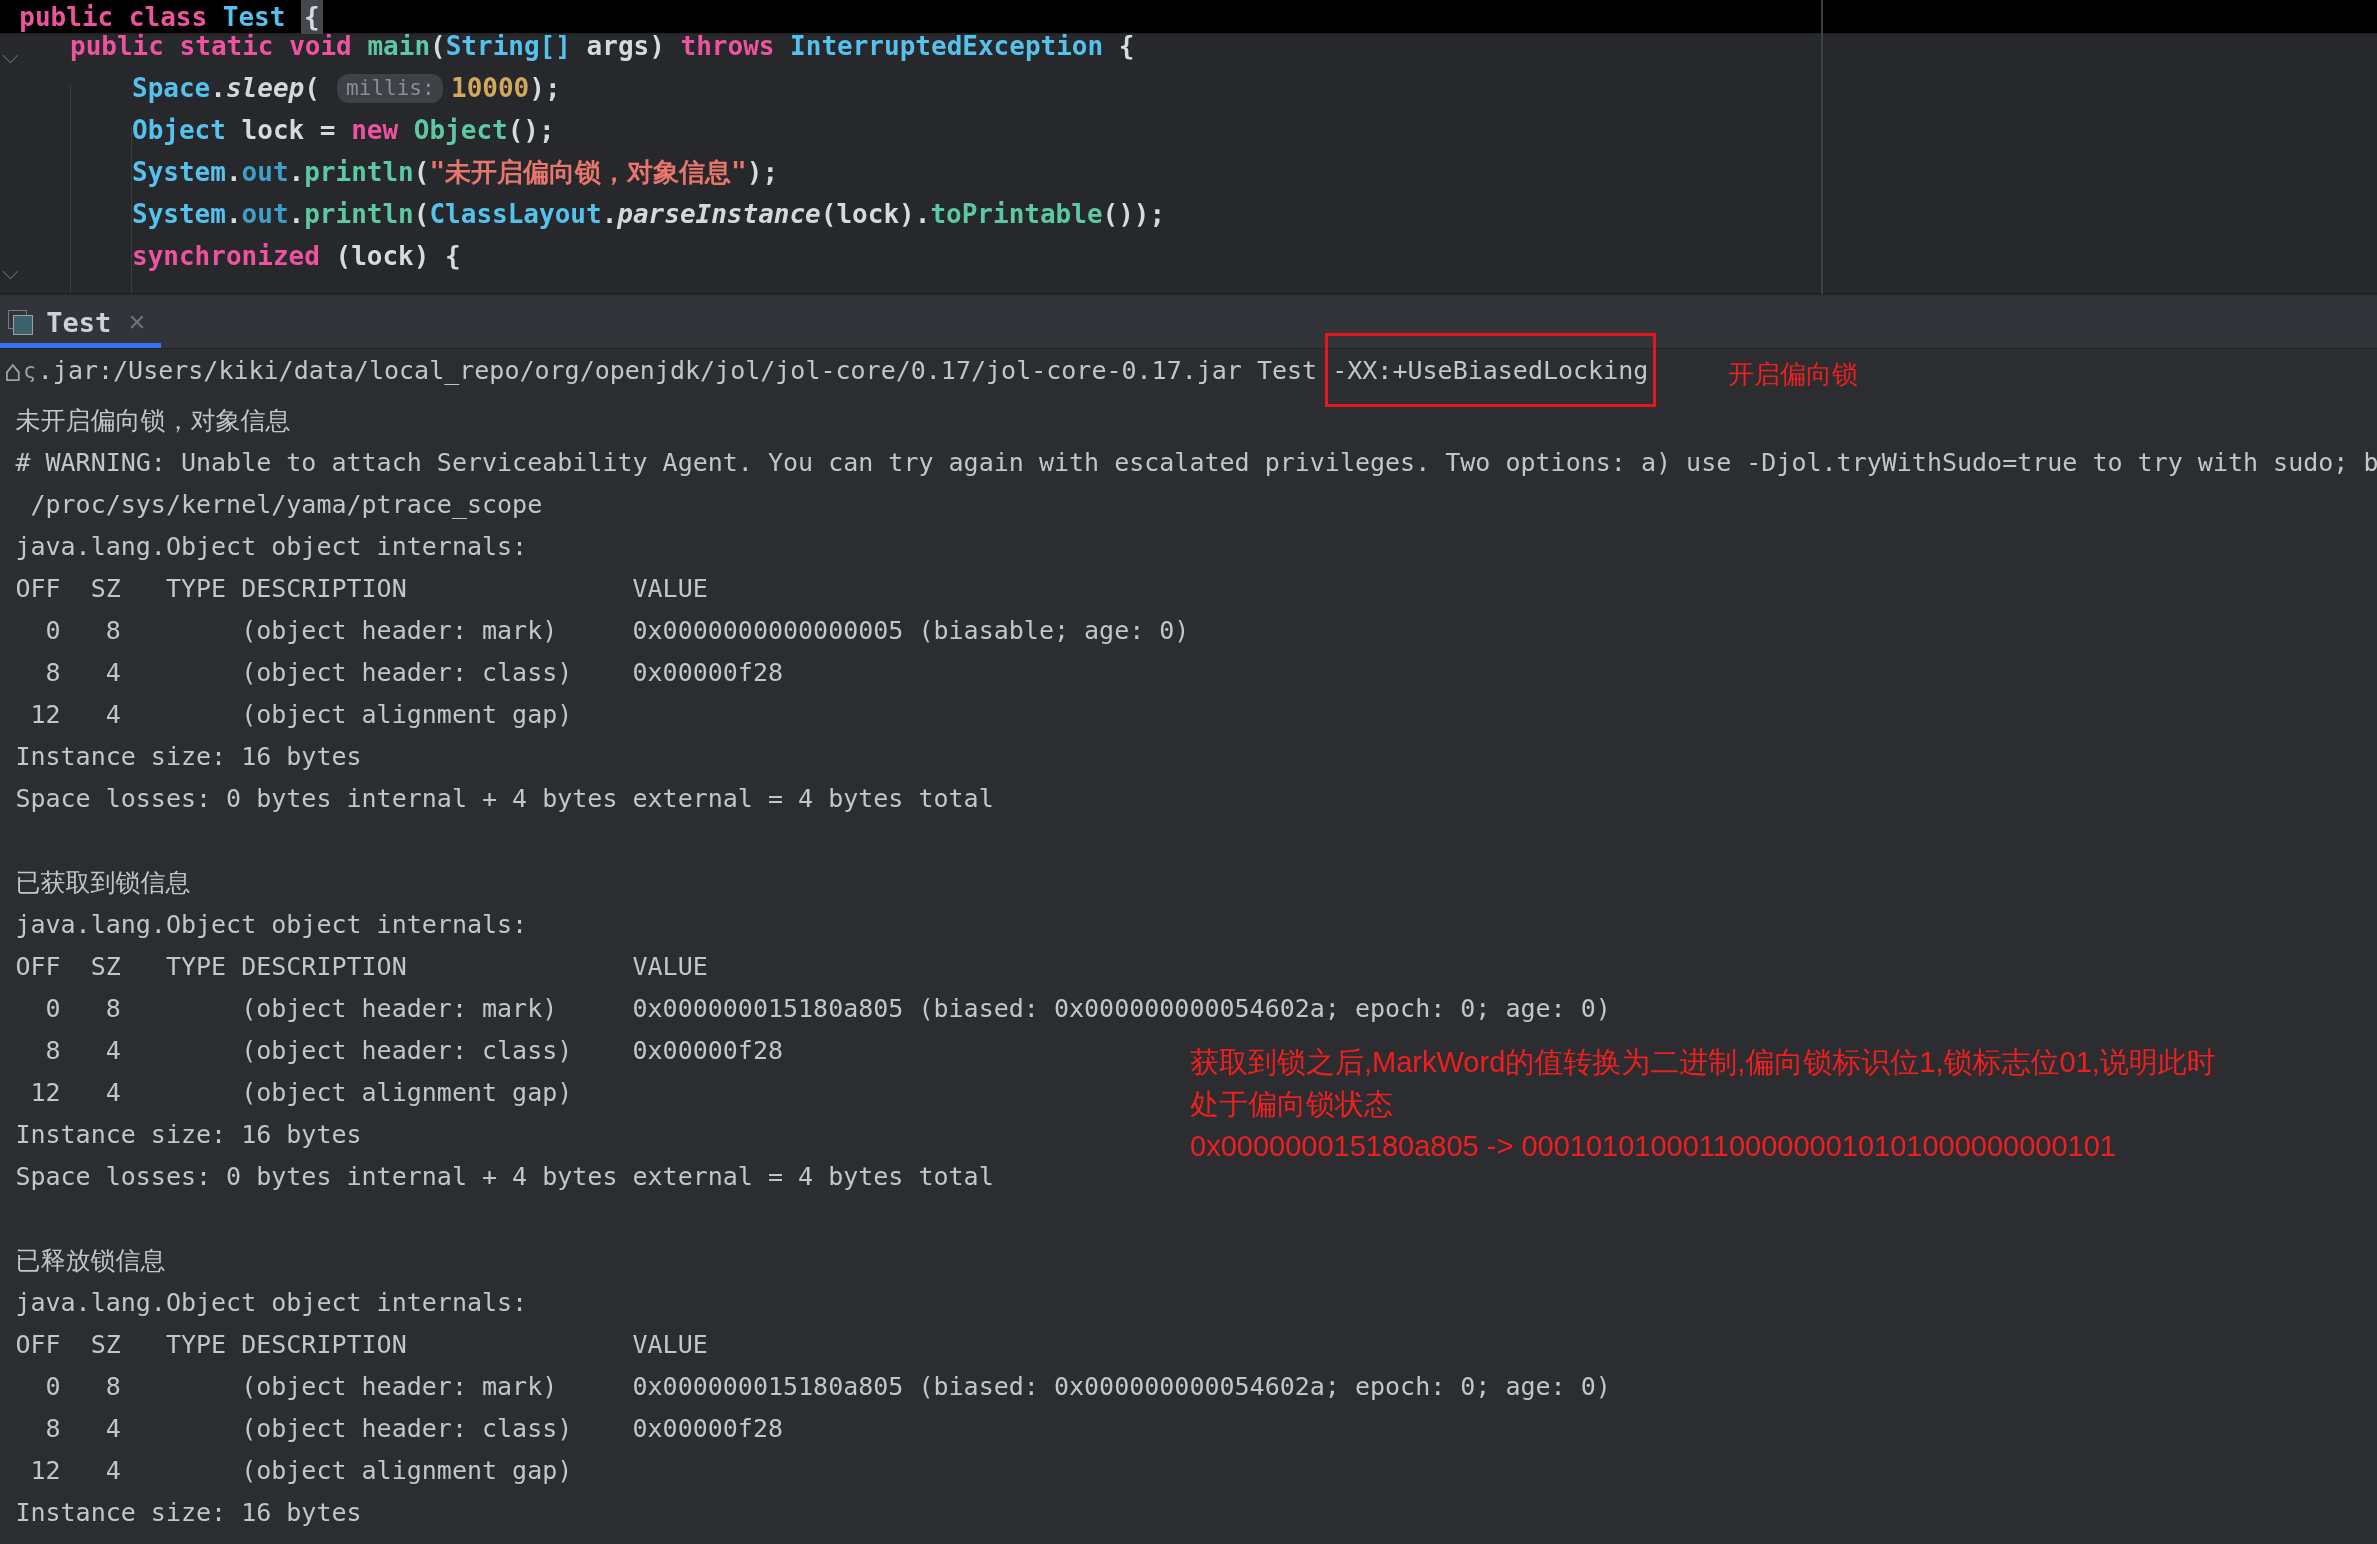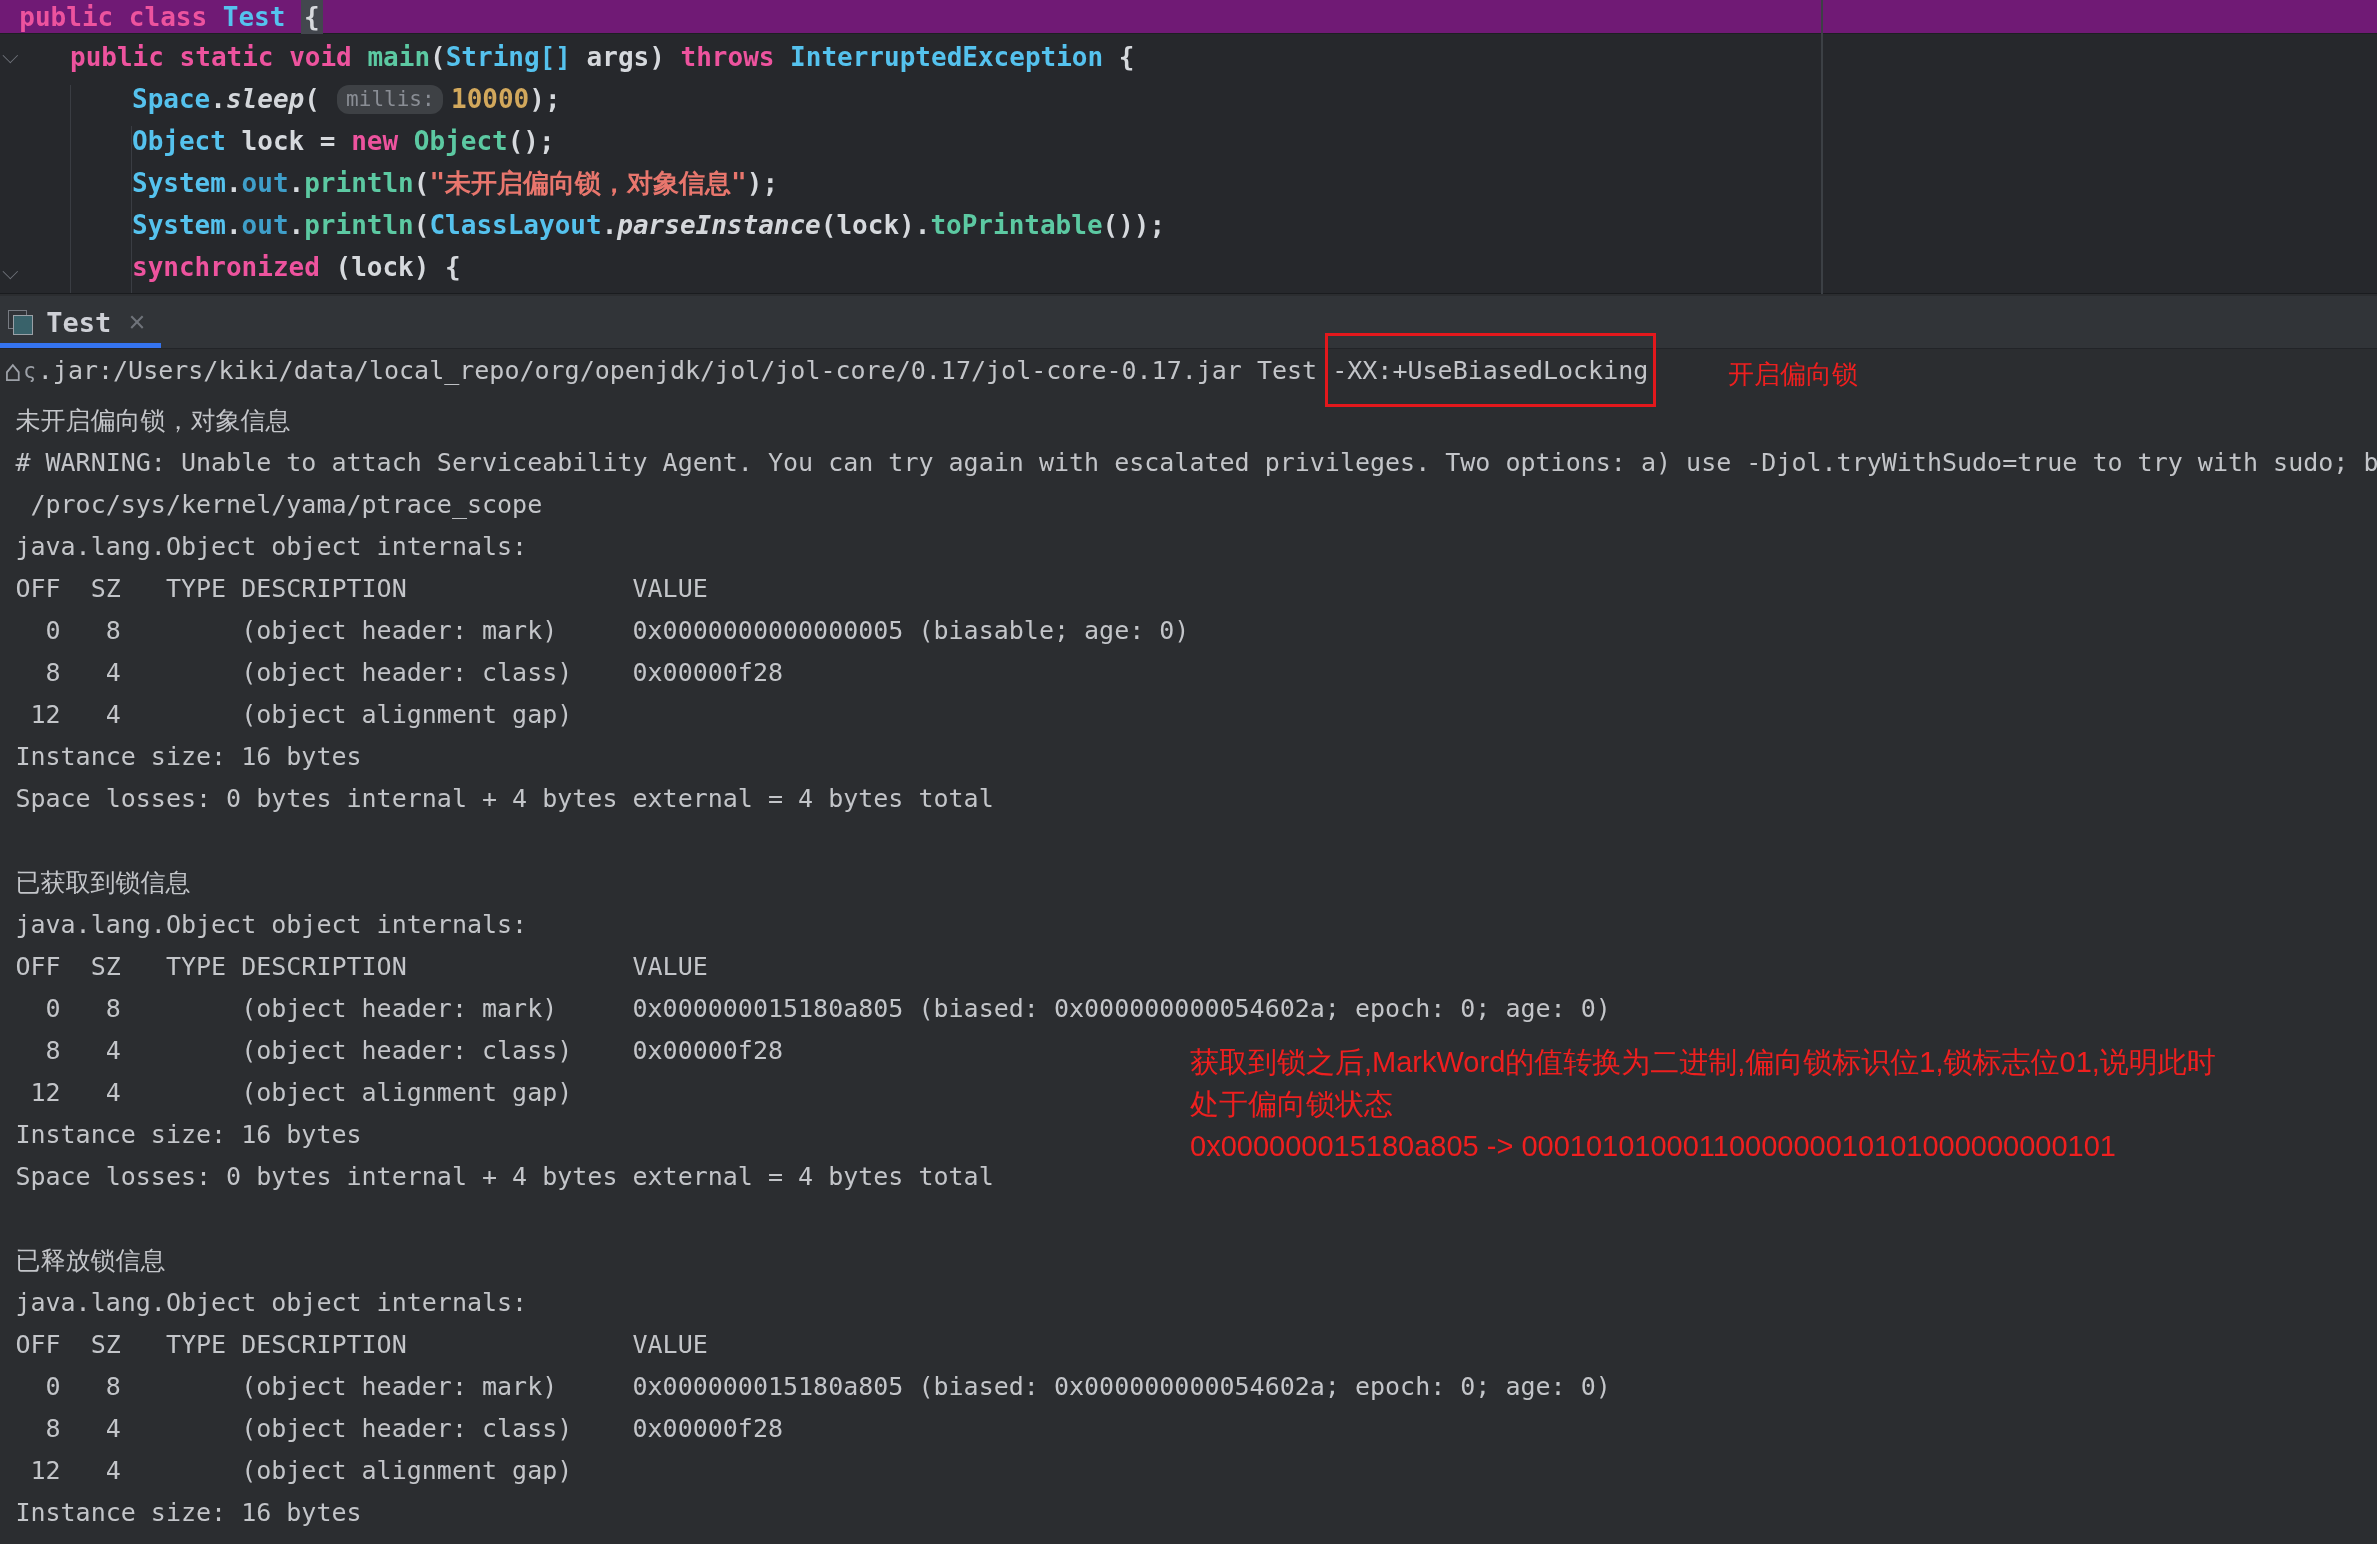--- a/index.html
+++ b/index.html
@@ -5,23 +5,23 @@
   * { box-sizing: border-box; }
   html,body { margin:0; padding:0; }
   body {
     width:2377px; height:1545px; position:relative; overflow:hidden;
     background:#2b2d30; font-family:"DejaVu Sans Mono", monospace;
   }
   
   .editor { position:absolute; left:0; top:0; width:2377px; height:294px;
     background:#26282c; border-bottom:1.9px solid #1a1c1f; }
   .sticky-line { position:absolute; left:0; top:0; right:0; height:34px;
-    background:#701a75; border-bottom:1.9px solid #1d1f23; display:flex; align-items:center;
+    background:#000000; border-bottom:1.9px solid #1d1f23; display:flex; align-items:center;
     font:700 26px/34px "DejaVu Sans Mono", monospace; padding-left:19.3px; white-space:pre; z-index:2; }
-  .code-lines { position:absolute; left:0; top:36px; right:0; }
+  .code-lines { position:absolute; left:0; top:25px; right:0; }
   .cl { height:42px; font:700 26px/42px "DejaVu Sans Mono", monospace; white-space:pre; color:#d6d9dd; }
   .ind1 { padding-left:70px; } .ind2 { padding-left:132px; }
   .kw  { color:#ed539e; }
   .cls { color:#55c2ee; }
   .mtc { color:#5cc9a2; }
   .fld { color:#3f9fca; }
   .imeth { color:#d4d7db; font-style:italic; }
   .str { color:#e8766d; }
   .num { color:#d2a85c;text-align:center; }
   .pln { color:#d6d9dd; }

